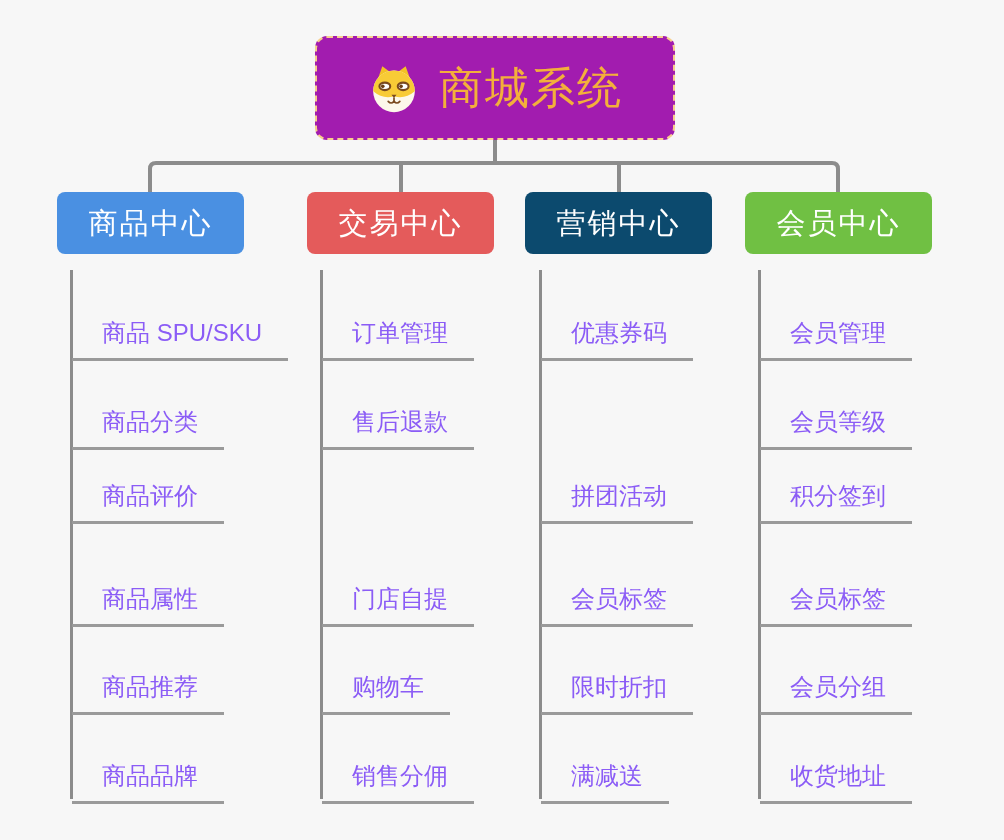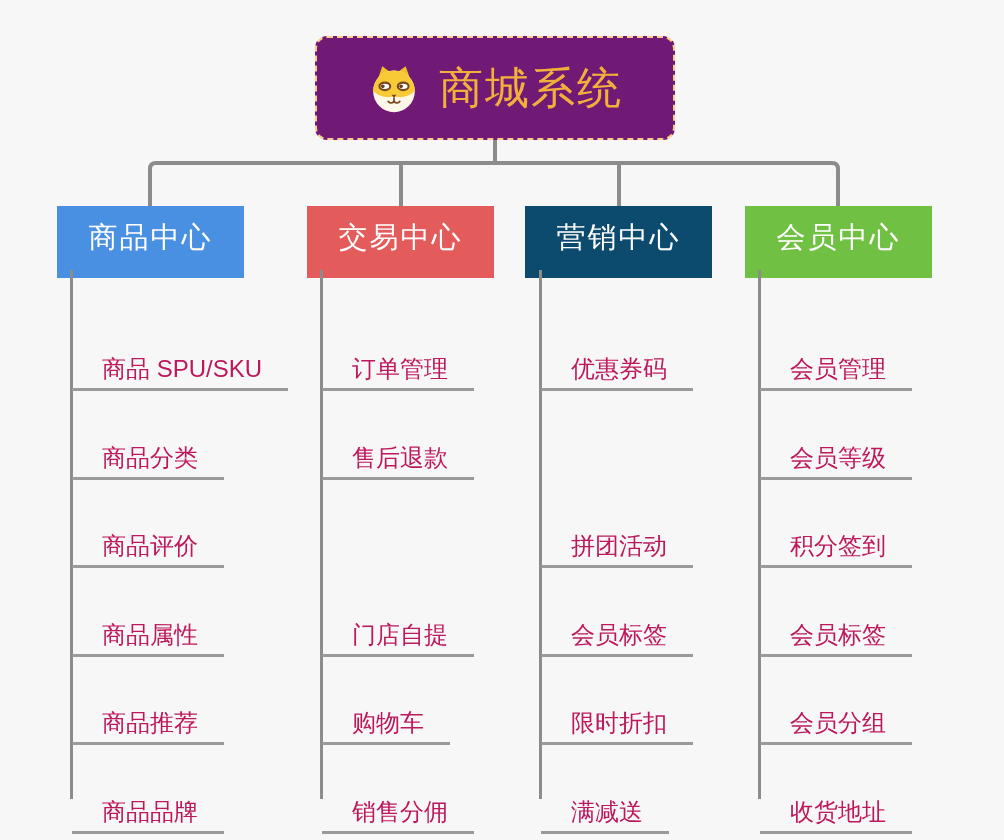--- a/index.html
+++ b/index.html
@@ -3,41 +3,41 @@
 <meta charset="utf-8">
 <style>
   html,body{margin:0;padding:0;}
   body{font-family:"Liberation Sans","DejaVu Sans",sans-serif;background:#f7f7f7;}
   .canvas{position:relative;width:1004px;height:840px;background:#f7f7f7;overflow:hidden;}
 
   .connector-svg{position:absolute;left:0;top:0;width:1004px;height:840px;pointer-events:none;}
 
   .root-node{
     position:absolute;left:315px;top:36px;width:360px;height:104px;
-    box-sizing:border-box;background:#701a75;border:2px dashed #f7ce8c;border-radius:12px;
+    box-sizing:border-box;background:#a21caf;border:2px dashed #f7ce8c;border-radius:12px;
     display:flex;align-items:center;justify-content:center;gap:18px;
   }
   .root-label{font-size:44px;color:#f3af3b;letter-spacing:2px;white-space:nowrap;}
 
   .branch{
-    position:absolute;top:206px;width:187px;height:72px;border-radius:0;
+    position:absolute;top:192px;width:187px;height:62px;border-radius:8px;
     color:#ffffff;font-size:29px;letter-spacing:2px;line-height:62px;text-align:center;
     white-space:nowrap;
   }
   .b0{left:57px}.b1{left:307px}.b2{left:525px}.b3{left:745px}
 
   .vline{position:absolute;top:270px;width:3px;height:529px;background:#8c8c8c;}
   .v0{left:70px}.v1{left:320px}.v2{left:539px}.v3{left:758px}
 
   .item{
-    position:absolute;font-size:24px;color:#be185d;line-height:32px;
-    padding:0 26px 3px 30px;border-bottom:3px solid #9a9a9a;white-space:nowrap;margin-top:36px;
+    position:absolute;font-size:24px;color:#8b5cf6;line-height:32px;
+    padding:0 26px 9px 30px;border-bottom:3px solid #9a9a9a;white-space:nowrap;
   }
   .c0{left:72px}.c1{left:322px}.c2{left:541px}.c3{left:760px}
-  .r0{top:317px}.r1{top:406px}.r2{top:494px}.r3{top:583px}.r4{top:671px}.r5{top:760px}
+  .r0{top:317px}.r1{top:406px}.r2{top:480px}.r3{top:583px}.r4{top:671px}.r5{top:760px}
 </style>
 </head>
 <body>
 
 <div class="canvas">
 
   <svg class="connector-svg" viewBox="0 0 1004 840" xmlns="http://www.w3.org/2000/svg">
     <g fill="none" stroke="#8c8c8c" stroke-width="4" stroke-linejoin="round">
       <path d="M495 140 L495 163"></path>
       <path d="M150 210 L150 169 Q150 163 156 163 L832 163 Q838 163 838 169 L838 210"></path>

